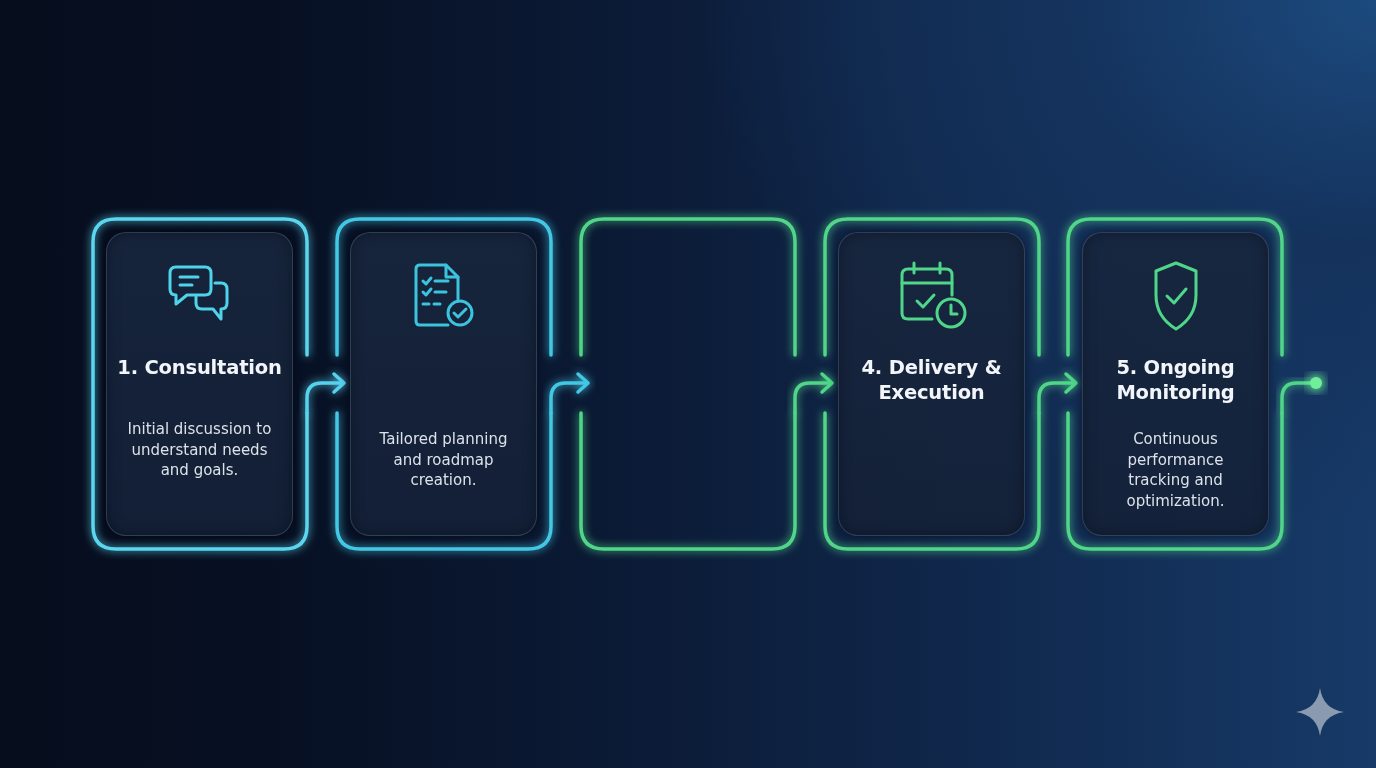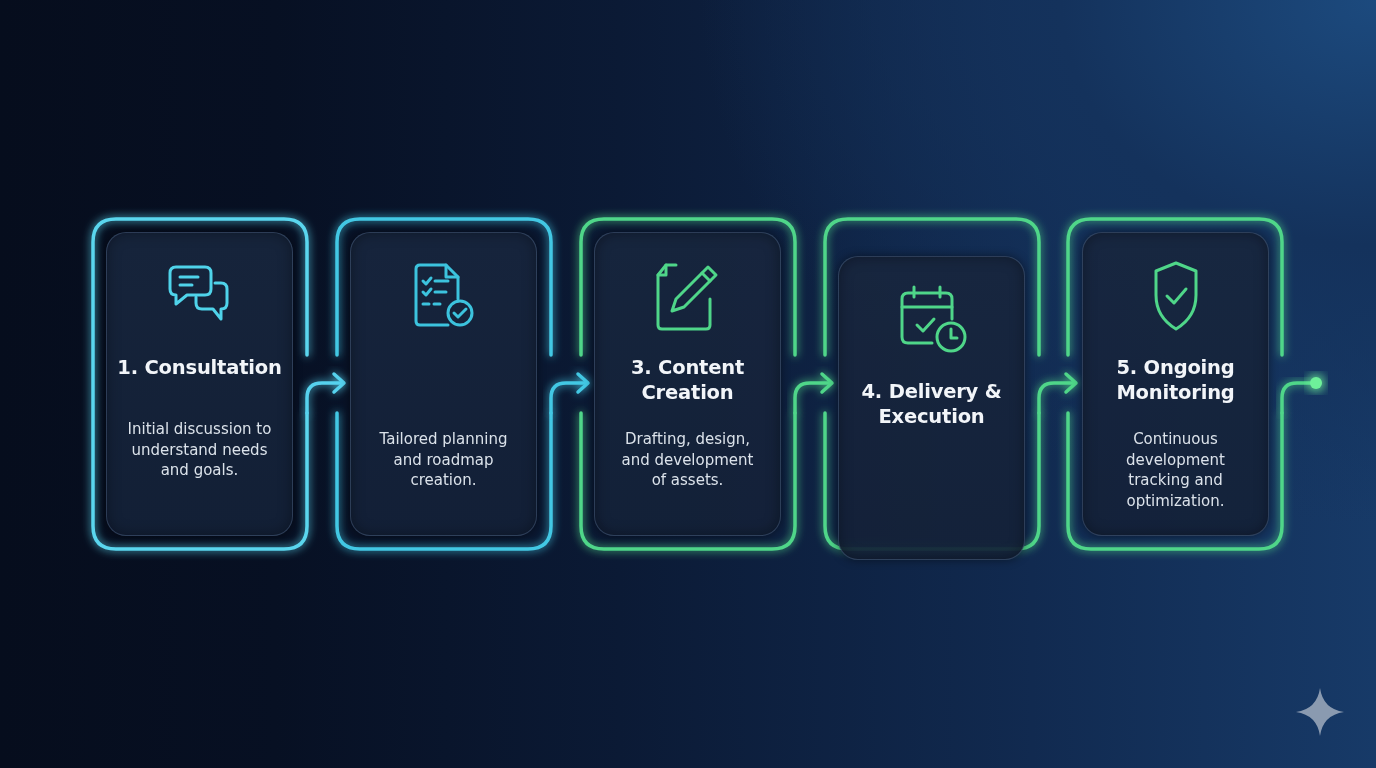--- a/index.html
+++ b/index.html
@@ -135,39 +135,22 @@
     </svg>
     <div class="title t2">
     </div>
     <div class="desc d2">
       <div>Tailored planning</div>
       <div>and roadmap</div>
       <div>creation.</div>
     </div>
   </div>
 
-  <div class="card" style="left:594px;">
-    <svg class="icon" viewBox="0 0 80 76" fill="none" stroke="#4fd689" stroke-width="3" stroke-linecap="round" stroke-linejoin="round">
-      <path d="M28 6 H18 L10 16 V66 Q10 70 14 70 H58 Q62 70 62 66 V40"></path>
-      <path d="M18 6 V16 H10"></path>
-      <path d="M60 8 L68 16 L36 48 L24 52 L28 40 Z"></path>
-      <path d="M54 14 L62 22"></path>
-    </svg>
-    <div class="title t2">
-      <div>3. Content</div>
-      <div>Creation</div>
-    </div>
-    <div class="desc d2">
-      <div>Drafting, design,</div>
-      <div>and development</div>
-      <div>of assets.</div>
-    </div>
-  </div>
 
-  <div class="card" style="left:838px;margin-top:24px;">
+  <div class="card" style="left:838px;">
     <svg class="icon" viewBox="0 0 80 76" fill="none" stroke="#4fd689" stroke-width="3" stroke-linecap="round" stroke-linejoin="round">
       <path d="M40 60 H16 Q10 60 10 54 V16 Q10 10 16 10 H54 Q60 10 60 16 V36"></path>
       <path d="M10 24 H60"></path>
       <path d="M22 4 V14"></path>
         <path d="M48 4 V14"></path>
       <path d="M25 42 L31 48 L42 36"></path>
       <circle cx="59" cy="54" r="14"></circle>
       <path d="M59 46 V55 H65"></path>
     </svg>
     <div class="title t2">
@@ -180,21 +163,21 @@
     <svg class="icon" viewBox="0 0 80 76" fill="none" stroke="#4fd689" stroke-width="3" stroke-linecap="round" stroke-linejoin="round">
       <path d="M40 4 L60 12 V36 Q60 58 40 70 Q20 58 20 36 V12 Z"></path>
       <path d="M31 37 L38 44 L50 30"></path>
     </svg>
     <div class="title t2">
       <div>5. Ongoing</div>
       <div>Monitoring</div>
     </div>
     <div class="desc d2">
       <div>Continuous</div>
-      <div>development</div>
+      <div>performance</div>
       <div>tracking and</div>
       <div>optimization.</div>
     </div>
   </div>
 
   <svg class="sparkle" viewBox="0 0 52 52">
     <path d="M26 2 Q29 23 50 26 Q29 29 26 50 Q23 29 2 26 Q23 23 26 2 Z" fill="#8a9ab0"></path>
   </svg>
 </div>
 

